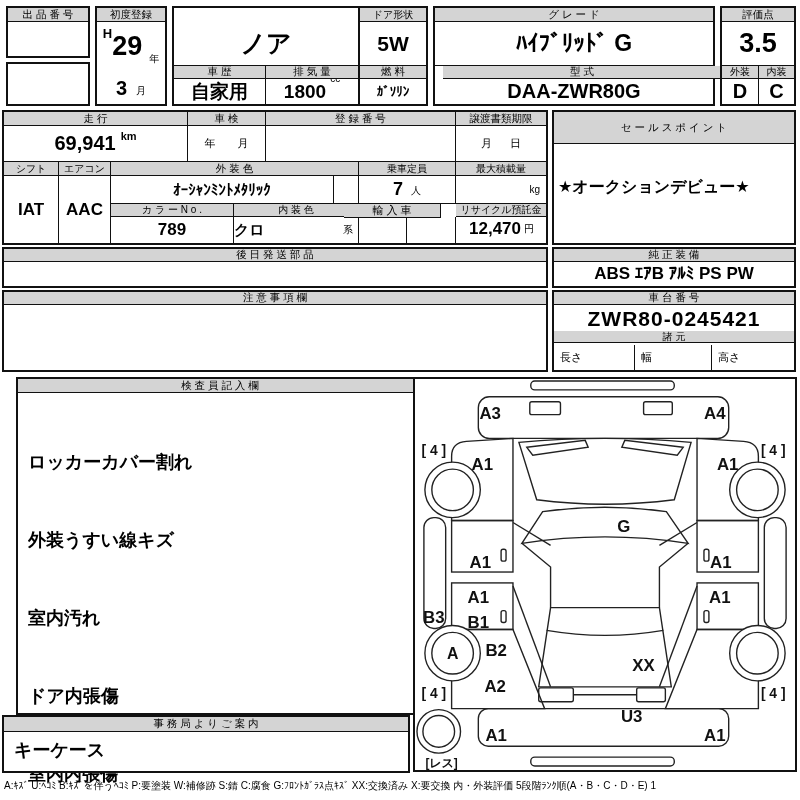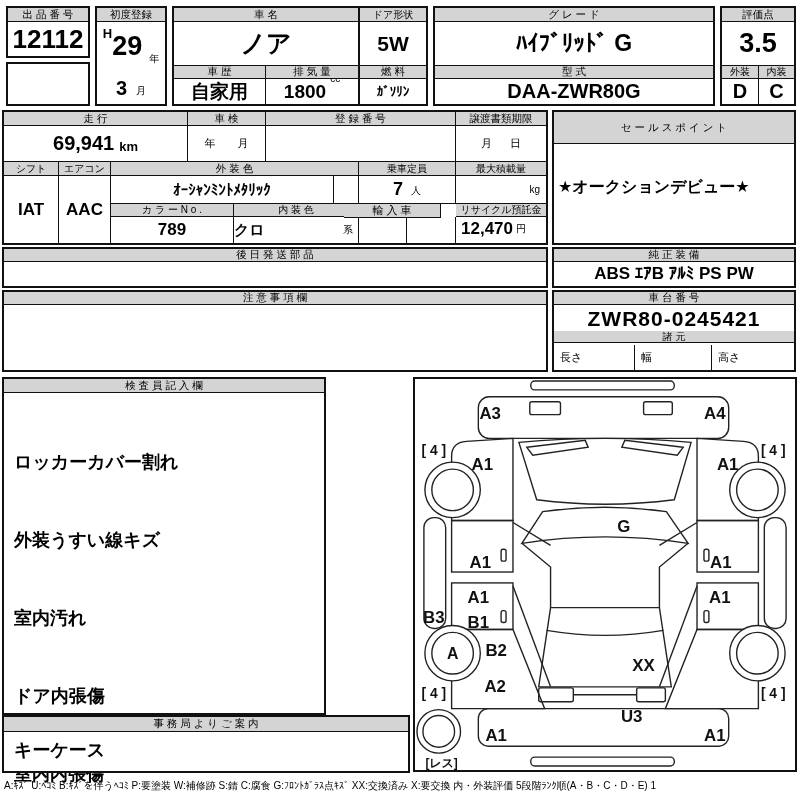--- a/index.html
+++ b/index.html
@@ -15,81 +15,79 @@
   .lines{position:absolute;font-weight:700;white-space:pre;overflow:hidden}
   svg text{font-family:"Liberation Sans","DejaVu Sans",sans-serif;font-weight:700;fill:#111}
   svg .shape{fill:none;stroke:#222;stroke-width:1.4}
   svg .wh{fill:#fff;stroke:#222;stroke-width:1.4}
 </style>
 </head>
 <body>
 
 <div class="box" style="left:6px;top:6px;width:84px;height:52px">
   <div class="cell hd bb" style="left:0;top:0;width:100%;height:14px">出 品 番 号</div>
-  <div class="cell b" style="left:0;top:14px;width:100%;height:34px;font-size:26px">12112</div>
 </div>
 <div class="box" style="left:6px;top:62px;width:84px;height:44px"></div>
 
 <div class="box" style="left:95px;top:6px;width:72px;height:100px">
   <div class="cell hd bb" style="left:0;top:0;width:100%;height:14px">初度登録</div>
   <div class="cell" style="left:0;top:14px;width:100%;height:48px">
     <span class="b" style="font-size:13px;align-self:flex-start;margin-top:4px">H</span>
     <span class="b" style="font-size:27px">29</span>
     <span class="u" style="align-self:flex-end;margin:0 0 4px 7px">年</span>
   </div>
   <div class="cell" style="left:0;top:62px;width:100%;height:36px">
     <span class="b" style="font-size:20px">3</span>
     <span class="u" style="margin-left:9px;align-self:flex-end;margin-bottom:8px">月</span>
   </div>
 </div>
 
 <div class="box" style="left:172px;top:6px;width:188px;height:100px">
-  <div class="cell hd bb" style="left:0;top:0;width:100%;height:14px">車 名</div>
   <div class="cell b bb" style="left:0;top:14px;width:100%;height:44px;font-size:25px">ノア</div>
   <div class="cell hd br bb" style="left:0;top:58px;width:92px;height:13px">車 歴</div>
   <div class="cell hd bb" style="left:92px;top:58px;width:92px;height:13px">排 気 量</div>
   <div class="cell b br" style="left:0;top:71px;width:92px;height:25px;font-size:19px">自家用</div>
   <div class="cell" style="left:92px;top:71px;width:92px;height:25px">
     <span class="b" style="font-size:19px">1800</span>
     <span class="u" style="margin-left:4px;align-self:flex-end;margin-bottom:20px">cc</span>
   </div>
 </div>
 
 <div class="box" style="left:358px;top:6px;width:70px;height:100px">
   <div class="cell hd bb" style="left:0;top:0;width:100%;height:14px;font-size:10px">ドア形状</div>
   <div class="cell b bb" style="left:0;top:14px;width:100%;height:44px;font-size:21px">5W</div>
   <div class="cell hd bb" style="left:0;top:58px;width:100%;height:13px">燃 料</div>
   <div class="cell b" style="left:0;top:71px;width:100%;height:25px;font-size:13px">ｶﾞｿﾘﾝ</div>
 </div>
 
 <div class="box" style="left:433px;top:6px;width:282px;height:100px">
   <div class="cell hd bb" style="left:0;top:0;width:100%;height:14px">グ レ ー ド</div>
   <div class="cell b bb" style="left:0;top:14px;width:100%;height:44px;font-size:23px">ﾊｲﾌﾞﾘｯﾄﾞ G</div>
-  <div class="cell hd bb" style="left:0;top:58px;width:100%;height:13px">型 式</div>
+  <div class="cell hd bb" style="left:8px;top:58px;width:100%;height:13px">型 式</div>
   <div class="cell b" style="left:0;top:71px;width:100%;height:25px;font-size:20px">DAA-ZWR80G</div>
 </div>
 
 <div class="box" style="left:720px;top:6px;width:76px;height:100px">
   <div class="cell hd bb" style="left:0;top:0;width:100%;height:14px">評価点</div>
   <div class="cell b bb" style="left:0;top:14px;width:100%;height:44px;font-size:27px">3.5</div>
   <div class="cell hd br bb" style="left:0;top:58px;width:37px;height:13px;font-size:10px">外装</div>
   <div class="cell hd bb" style="left:37px;top:58px;width:35px;height:13px;font-size:10px">内装</div>
   <div class="cell b br" style="left:0;top:71px;width:37px;height:25px;font-size:20px">D</div>
   <div class="cell b" style="left:37px;top:71px;width:35px;height:25px;font-size:20px">C</div>
 </div>
 
 <div class="box" style="left:2px;top:110px;width:546px;height:135px">
   <div class="cell hd br bb" style="left:0;top:0;width:184px;height:14px">走 行</div>
   <div class="cell hd br bb" style="left:184px;top:0;width:78px;height:14px">車 検</div>
   <div class="cell hd br bb" style="left:262px;top:0;width:190px;height:14px">登 録 番 号</div>
   <div class="cell hd bb" style="left:452px;top:0;width:90px;height:14px">譲渡書類期限</div>
 
   <div class="cell br bb" style="left:0;top:14px;width:184px;height:36px">
     <span class="b" style="font-size:20px">69,941</span>
-    <span class="b" style="font-size:13px;margin-left:5px;align-self:flex-end;margin-bottom:7px">km</span>
+    <span class="b" style="font-size:11px;margin-left:5px;align-self:flex-end;margin-bottom:19px">km</span>
   </div>
   <div class="cell br bb" style="left:184px;top:14px;width:78px;height:36px;gap:22px;font-size:11px">
     <span>年</span>
     <span>月</span>
   </div>
   <div class="cell br bb" style="left:262px;top:14px;width:190px;height:36px"></div>
   <div class="cell bb" style="left:452px;top:14px;width:90px;height:36px;gap:18px;font-size:11px">
     <span>月</span>
     <span>日</span>
   </div>
@@ -118,21 +116,21 @@
   <div class="cell hd br bb" style="left:340px;top:92px;width:97px;height:14px;font-size:11px">輸 入 車</div>
   <div class="cell hd bb" style="left:452px;top:92px;width:90px;height:13px;font-size:10px">リサイクル預託金</div>
 
   <div class="cell b br" style="left:107px;top:105px;width:123px;height:26px;font-size:17px">789</div>
   <div class="cell br" style="left:230px;top:105px;width:125px;height:26px">
     <span class="b" style="flex:1;text-align:left;font-size:15px">クロ</span>
     <span class="u" style="padding-right:5px">系</span>
   </div>
   <div class="cell br" style="left:355px;top:105px;width:48px;height:26px"></div>
   <div class="cell br" style="left:403px;top:105px;width:49px;height:26px"></div>
-  <div class="cell" style="left:452px;top:105px;width:90px;height:24px;justify-content:flex-end;padding-right:20px">
+  <div class="cell" style="left:452px;top:105px;width:90px;height:24px;justify-content:flex-end;padding-right:12px">
     <span class="b" style="font-size:17px">12,470</span>
     <span class="u" style="margin-left:3px">円</span>
   </div>
 </div>
 
 <div class="box" style="left:552px;top:110px;width:244px;height:135px">
   <div class="cell hd bb" style="left:0;top:0;width:100%;height:32px">セ ー ル ス ポ イ ン ト</div>
   <div class="lines" style="left:4px;top:17px;width:236px;font-size:16px;line-height:23px">
     <div>★オークションデビュー★</div>
     <div>バックモニター</div>
@@ -156,21 +154,21 @@
 </div>
 <div class="box" style="left:552px;top:290px;width:244px;height:82px">
   <div class="cell hd bb" style="left:0;top:0;width:100%;height:13px">車 台 番 号</div>
   <div class="cell b bb" style="left:0;top:13px;width:100%;height:28px;font-size:21px;letter-spacing:1px">ZWR80-0245421</div>
   <div class="cell hd bb" style="left:0;top:39px;width:100%;height:12px;font-size:10px">諸 元</div>
   <div class="cell br" style="left:0;top:53px;width:81px;height:25px;justify-content:flex-start;padding-left:6px;font-size:11px">長さ</div>
   <div class="cell br" style="left:81px;top:53px;width:77px;height:25px;justify-content:flex-start;padding-left:6px;font-size:11px">幅</div>
   <div class="cell" style="left:158px;top:53px;width:82px;height:25px;justify-content:flex-start;padding-left:6px;font-size:11px">高さ</div>
 </div>
 
-<div class="box" style="left:2px;top:377px;width:324px;height:338px">
+<div class="box" style="left:16px;top:377px;width:408px;height:338px">
   <div class="cell hd bb" style="left:0;top:0;width:100%;height:14px">検 査 員 記 入 欄</div>
   <div class="lines" style="left:10px;top:18px;width:390px;font-size:18px;line-height:26px">
     <div>ロッカーカバー割れ</div>
     <div>外装うすい線キズ</div>
     <div>室内汚れ</div>
     <div>ドア内張傷</div>
     <div>室内内張傷</div>
     
   </div>
 </div>

